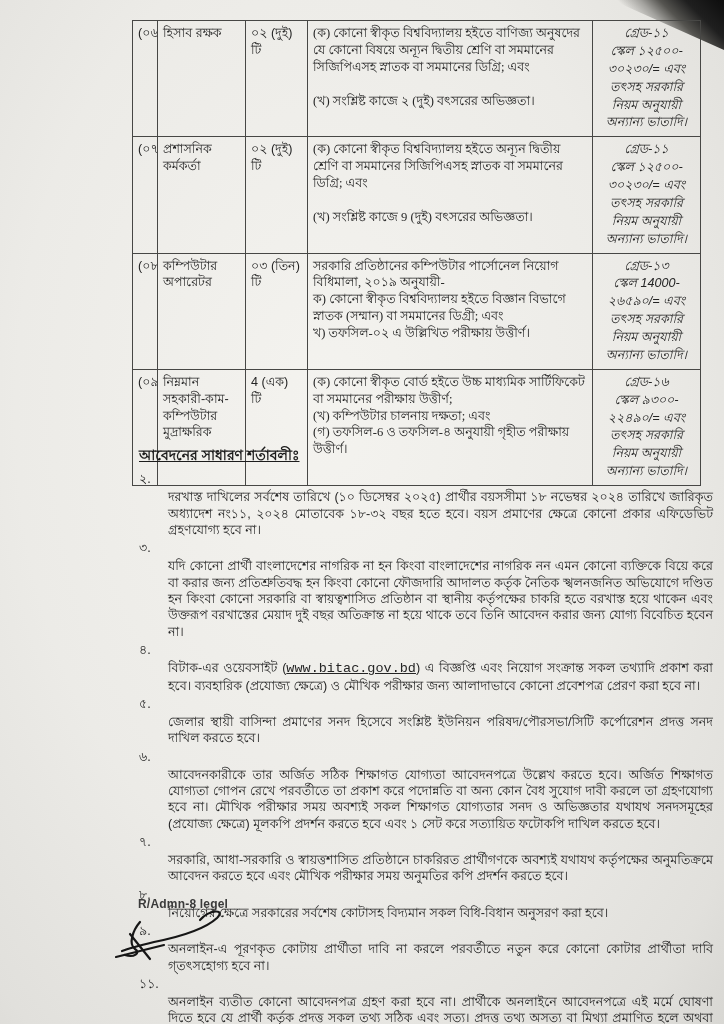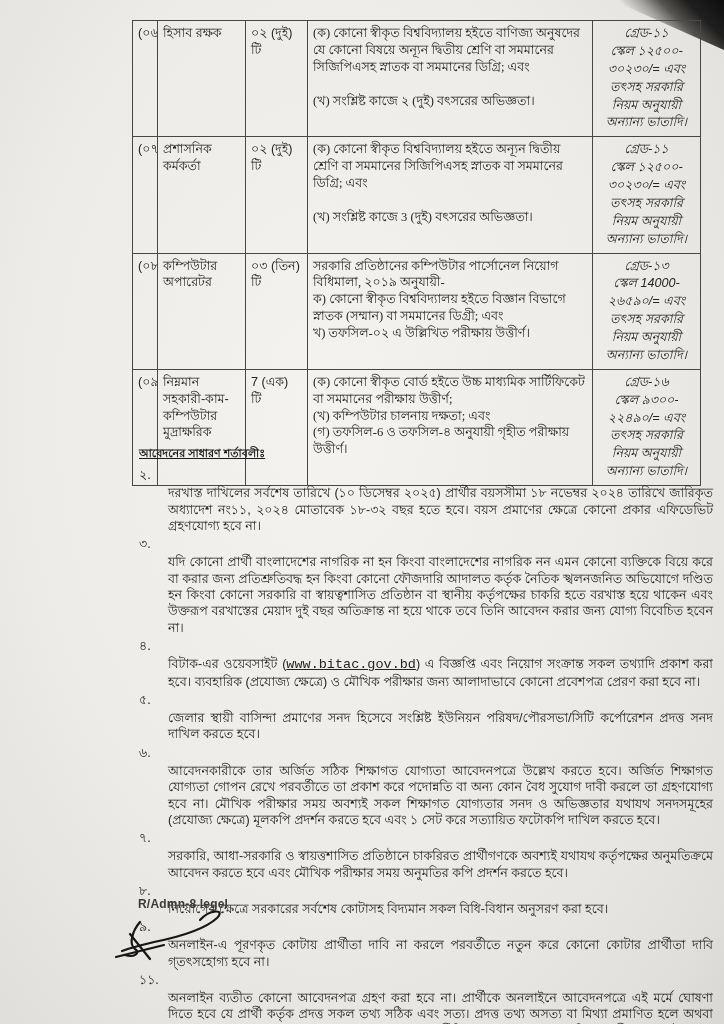--- a/index.html
+++ b/index.html
@@ -26,21 +26,21 @@
   }
   td.c-sl{padding-left:2px;padding-right:1px;}
   td.c-qual{white-space:pre-line;padding-left:7px;padding-right:6px;font-family:Liberation Serif, serif;}
   td.c-pay{white-space:pre-line;text-align:center;line-height:1.42;padding-top:6px;font-style:italic;}
   tr.r0{height:112px;} tr.r1{height:100px;} tr.r2{height:105px;} tr.r3{height:106px;}
   .conditions{
     position:absolute;left:139px;top:446px;width:574px;
     font-size:12.6px;line-height:1.3;color:#242424;
   }
   .cond-heading{
-    font-weight:bold;text-decoration:underline;font-size:11px;
+    font-weight:bold;text-decoration:underline;font-size:14px;
     margin:0 0 7px 0;color:#1c1c1c;
   }
   .cond-item{display:flex;margin-bottom:2px;}
   .cond-no{width:29px;flex:0 0 29px;}
   .cond-text{flex:1;text-align:justify;margin-top:18px;}
   .site-link{text-decoration:underline;font-family:Liberation Mono, monospace;font-size:13.5px;}
   .watermark{
     position:absolute;left:138px;top:897px;
     font-size:12px;font-weight:bold;color:#3a3a3a;letter-spacing:.2px;
   }
@@ -73,21 +73,21 @@
 তৎসহ সরকারি
 নিয়ম অনুযায়ী
 অন্যান্য ভাতাদি।</td>
     </tr>
     <tr class="r1">
       <td class="c-sl">(০৭)</td>
       <td class="c-post">প্রশাসনিক কর্মকর্তা</td>
       <td class="c-vac">০২ (দুই) টি</td>
       <td class="c-qual">(ক) কোনো স্বীকৃত বিশ্ববিদ্যালয় হইতে অন্যূন দ্বিতীয় শ্রেণি বা সমমানের সিজিপিএসহ স্নাতক বা সমমানের ডিগ্রি; এবং
 
-(খ) সংশ্লিষ্ট কাজে 3 (দুই) বৎসরের অভিজ্ঞতা।</td>
+(খ) সংশ্লিষ্ট কাজে 9 (দুই) বৎসরের অভিজ্ঞতা।</td>
       <td class="c-pay">গ্রেড-১১
 স্কেল ১২৫০০-
 ৩০২৩০/= এবং
 তৎসহ সরকারি
 নিয়ম অনুযায়ী
 অন্যান্য ভাতাদি।</td>
     </tr>
     <tr class="r2">
       <td class="c-sl">(০৮)</td>
       <td class="c-post">কম্পিউটার অপারেটর</td>
@@ -98,21 +98,21 @@
       <td class="c-pay">গ্রেড-১৩
 স্কেল 14000-
 ২৬৫৯০/= এবং
 তৎসহ সরকারি
 নিয়ম অনুযায়ী
 অন্যান্য ভাতাদি।</td>
     </tr>
     <tr class="r3">
       <td class="c-sl">(০৯)</td>
       <td class="c-post">নিম্নমান সহকারী-কাম-কম্পিউটার মুদ্রাক্ষরিক</td>
-      <td class="c-vac">7 (এক) টি</td>
+      <td class="c-vac">4 (এক) টি</td>
       <td class="c-qual">(ক) কোনো স্বীকৃত বোর্ড হইতে উচ্চ মাধ্যমিক সার্টিফিকেট বা সমমানের পরীক্ষায় উত্তীর্ণ;
 (খ) কম্পিউটার চালনায়  দক্ষতা; এবং
 (গ) তফসিল-6 ও তফসিল-৪ অনুযায়ী গৃহীত পরীক্ষায় উত্তীর্ণ।</td>
       <td class="c-pay">গ্রেড-১৬
 স্কেল ৯৩০০-
 ২২৪৯০/= এবং
 তৎসহ সরকারি
 নিয়ম অনুযায়ী
 অন্যান্য ভাতাদি।</td>
     </tr>

